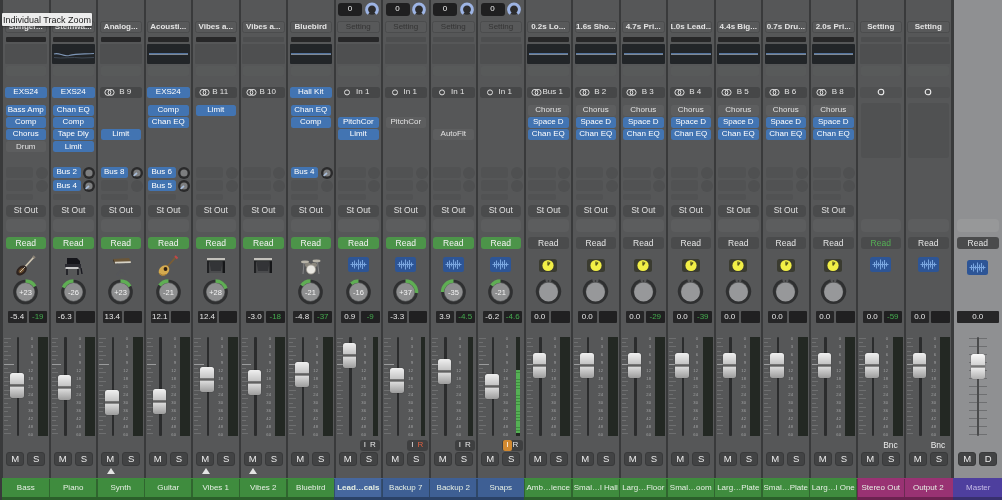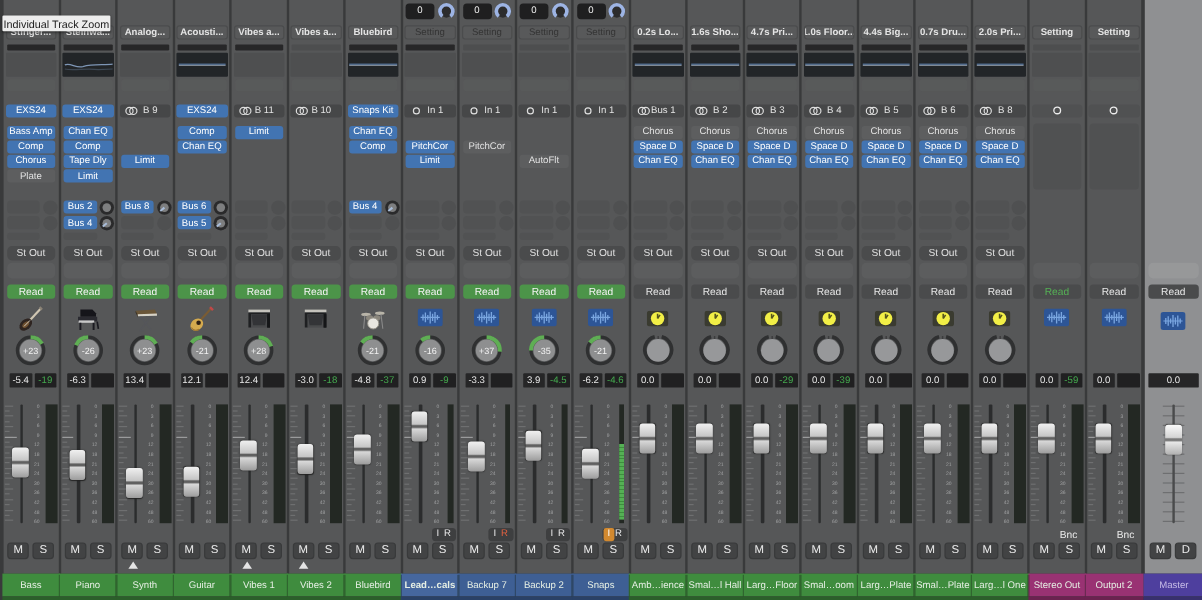--- a/index.html
+++ b/index.html
@@ -43,21 +43,21 @@
 <div class="strip" style="left:905.5px;width:45.5px"></div>
 <div class="ab" style="left:953.5px;top:0;width:48.5px;height:478px;background:#8f9092"></div>
 <div class="ab btn nameb" style="left:4.5px;top:20.5px;width:42.5px;height:12.5px;">Stinger...</div>
 <div class="ab" style="left:5.5px;top:37.0px;width:40.5px;height:4.5px;background:#272728;border-radius:1px"></div>
 <div class="ab" style="left:4.5px;top:43.5px;width:42.5px;height:20.5px;background:#4e4f50;border-radius:1px"></div>
 <div class="ab" style="left:5.5px;top:66.0px;width:40.5px;height:10.0px;background:#5b5c5d;border-radius:3px;opacity:.55"></div>
 <div class="ab btn blue" style="left:4.5px;top:86.5px;width:42.5px;height:11.5px;">EXS24</div>
 <div class="ab btn blue" style="left:5.5px;top:104.5px;width:40.5px;height:11.0px;">Bass Amp</div>
 <div class="ab btn blue" style="left:5.5px;top:116.7px;width:40.5px;height:11.0px;">Comp</div>
 <div class="ab btn blue" style="left:5.5px;top:128.9px;width:40.5px;height:11.0px;">Chorus</div>
-<div class="ab btn greyb" style="left:5.5px;top:141.1px;width:40.5px;height:11.0px;">Plate</div>
+<div class="ab btn greyb" style="left:5.5px;top:141.1px;width:40.5px;height:11.0px;">Drum</div>
 <div class="ab" style="left:5.5px;top:166.5px;width:27.5px;height:11.0px;background:#515253;border-radius:3px"></div>
 <svg class="ab" style="left:34.5px;top:165.5px" width="14" height="14" viewBox="0 0 14 14">
     <circle cx="7" cy="7" r="6" fill="#4f5051"></circle>
   </svg>
 <div class="ab" style="left:5.5px;top:180.3px;width:27.5px;height:11.0px;background:#515253;border-radius:3px"></div>
 <svg class="ab" style="left:34.5px;top:179.3px" width="14" height="14" viewBox="0 0 14 14">
     <circle cx="7" cy="7" r="6" fill="#4f5051"></circle>
   </svg>
 <div class="ab" style="left:5.5px;top:193.5px;width:27.5px;height:6.0px;background:#515253;border-radius:2px"></div>
 <div class="ab btn stout" style="left:5.5px;top:204.5px;width:40.5px;height:12.0px;">St Out</div>
@@ -551,21 +551,21 @@
 <div class="ab ms" style="left:264.8px;top:452.0px;width:18.0px;height:13.5px;">S</div>
 <div class="ab" style="left:249.2px;top:468px;width:0;height:0;border-left:4px solid transparent;border-right:4px solid transparent;border-bottom:6.5px solid #e4e4e4"></div>
 <div class="nm" style="left:239.0px;width:48.5px;bottom:3px;background:#3f8c3e;">Vibes 2</div>
 <div class="ab" style="left:239.0px;top:497px;width:48.5px;height:3px;background:#2b5f2a"></div>
 <div class="ab btn nameb" style="left:289.5px;top:20.5px;width:42.5px;height:12.5px;">Bluebird</div>
 <div class="ab" style="left:290.5px;top:37.0px;width:40.5px;height:4.5px;background:#272728;border-radius:1px"></div>
 <div class="ab" style="left:289.5px;top:43.5px;width:42.5px;height:20.5px;background:#222528;border-radius:1px"></div>
 <div class="ab" style="left:291.0px;top:52.5px;width:39.5px;height:1.1px;background:#54749f"></div>
 <div class="ab" style="left:291.0px;top:53.6px;width:39.5px;height:0.9px;background:#a8b4c2;opacity:.7"></div>
 <div class="ab" style="left:290.5px;top:66.0px;width:40.5px;height:10.0px;background:#5b5c5d;border-radius:3px;opacity:.55"></div>
-<div class="ab btn blue" style="left:289.5px;top:86.5px;width:42.5px;height:11.5px;">Snaps Kit</div>
+<div class="ab btn blue" style="left:289.5px;top:86.5px;width:42.5px;height:11.5px;">Hall Kit</div>
 <div class="ab btn blue" style="left:290.5px;top:104.5px;width:40.5px;height:11.0px;">Chan EQ</div>
 <div class="ab btn blue" style="left:290.5px;top:116.7px;width:40.5px;height:11.0px;">Comp</div>
 <div class="ab btn blue" style="left:290.5px;top:166.5px;width:27.5px;height:11.0px;">Bus 4</div>
 <svg class="ab" style="left:319.5px;top:165.5px" width="14" height="14" viewBox="0 0 14 14">
     <circle cx="7" cy="7" r="6" fill="#2a2a2b"></circle>
     <circle cx="7" cy="7" r="3.6" fill="#7d7e7f"></circle>
     <path d="M7 7 L3.6 9.8" stroke="#a8bcd8" stroke-width="1.7"></path>
   </svg>
 <div class="ab" style="left:290.5px;top:180.3px;width:27.5px;height:11.0px;background:#515253;border-radius:3px"></div>
 <svg class="ab" style="left:319.5px;top:179.3px" width="14" height="14" viewBox="0 0 14 14">
@@ -1292,21 +1292,21 @@
 <div class="dbt" style="left:639.5px;top:407px;width:11px;text-align:right">36</div>
 <div class="dbt" style="left:639.5px;top:415px;width:11px;text-align:right">42</div>
 <div class="dbt" style="left:639.5px;top:423px;width:11px;text-align:right">48</div>
 <div class="dbt" style="left:639.5px;top:431px;width:11px;text-align:right">60</div>
 <div class="ab" style="left:655.0px;top:337.0px;width:10.0px;height:99.0px;background:#232823"></div>
 <div class="ab" style="left:627.5px;top:352.5px;width:13.5px;height:25px;border-radius:2.5px;background:linear-gradient(to bottom,#f0f0f0 0%,#c6c6c6 42%,#606060 47%,#606060 52%,#d8d8d8 58%,#9c9c9c 100%);box-shadow:0 0 1px #222"></div>
 <div class="ab ms" style="left:623.8px;top:452.0px;width:18.0px;height:13.5px;">M</div>
 <div class="ab ms" style="left:644.8px;top:452.0px;width:18.0px;height:13.5px;">S</div>
 <div class="nm" style="left:619.0px;width:48.5px;bottom:3px;background:#3f8c3e;">Larg…Floor</div>
 <div class="ab" style="left:619.0px;top:497px;width:48.5px;height:3px;background:#2b5f2a"></div>
-<div class="ab btn nameb" style="left:669.5px;top:20.5px;width:42.5px;height:12.5px;">1.0s Floor...</div>
+<div class="ab btn nameb" style="left:669.5px;top:20.5px;width:42.5px;height:12.5px;">1.0s Lead...</div>
 <div class="ab" style="left:670.5px;top:37.0px;width:40.5px;height:4.5px;background:#272728;border-radius:1px"></div>
 <div class="ab" style="left:669.5px;top:43.5px;width:42.5px;height:20.5px;background:#222528;border-radius:1px"></div>
 <div class="ab" style="left:671.0px;top:52.5px;width:39.5px;height:1.1px;background:#54749f"></div>
 <div class="ab" style="left:671.0px;top:53.6px;width:39.5px;height:0.9px;background:#a8b4c2;opacity:.7"></div>
 <div class="ab" style="left:670.5px;top:66.0px;width:40.5px;height:10.0px;background:#5b5c5d;border-radius:3px;opacity:.55"></div>
 <div class="ab btn inrow" style="left:669.5px;top:86.5px;width:42.5px;height:11.5px;">
     <svg width="11" height="9" viewBox="0 0 11 9" style="position:absolute;left:4px;top:1.5px">
       <circle cx="3.9" cy="4.4" r="3" stroke="#dedede" stroke-width="1" fill="none"></circle>
       <circle cx="7.1" cy="4.4" r="3" stroke="#dedede" stroke-width="1" fill="none"></circle>
     </svg>

